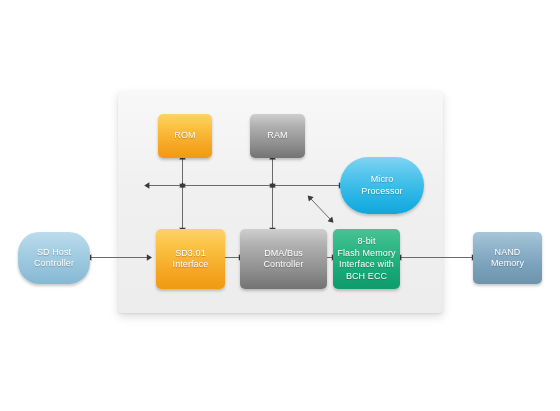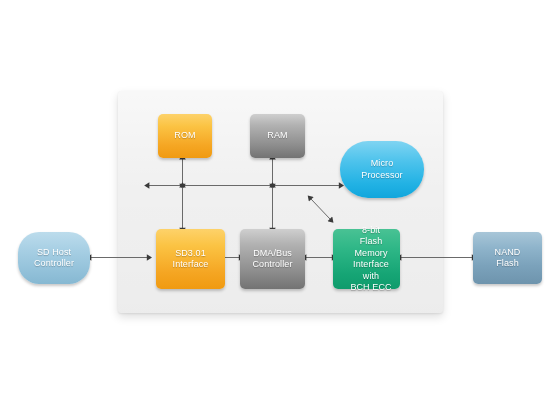--- a/index.html
+++ b/index.html
@@ -73,37 +73,36 @@
     background: linear-gradient(to bottom, #fdd26a 0%, #fbc343 28%, #f5a623 72%, #f09a11 100%);
   }
   .blk-gray {
     background: linear-gradient(to bottom, #cfcfcf 0%, #b2b2b2 25%, #8e8e8e 70%, #737373 100%);
   }
   .blk-cyan {
     background: linear-gradient(to bottom, #7fd4f2 0%, #4ec3ec 35%, #22b2e4 75%, #11a6dc 100%);
   }
   .blk-green {
     background: linear-gradient(to bottom, #49c294 0%, #2fb787 32%, #16a575 75%, #0f9b6c 100%);
-    padding-left: 11px;
   }
   .blk-steelblue {
     background: linear-gradient(to bottom, #bcdcec 0%, #a7cfe4 35%, #94c2da 72%, #86b8d2 100%);
     border-radius: 21px;
   }
   .blk-navyblue {
     background: linear-gradient(to bottom, #a8c6d8 0%, #8fb4cb 30%, #7ba2bb 65%, #6e94ad 100%);
   }
 
   
   #block-sd-host-controller { left: 18px;  top: 232px; width: 72px; height: 52px; }
   #block-rom                { left: 158px; top: 114px; width: 54px; height: 44px; }
   #block-ram                { left: 250px; top: 114px; width: 55px; height: 44px; }
-  #block-micro-processor    { left: 340px; top: 141px; width: 84px; height: 57px; border-radius: 28px; }
+  #block-micro-processor    { left: 340px; top: 157px; width: 84px; height: 57px; border-radius: 28px; }
   #block-sd301-interface    { left: 156px; top: 229px; width: 69px; height: 60px; }
-  #block-dma-bus-controller { left: 240px; top: 229px; width: 65px; height: 60px; }
+  #block-dma-bus-controller { left: 240px; top: 229px; width: 87px; height: 60px; }
   #block-flash-interface    { left: 333px; top: 229px; width: 67px; height: 60px; }
   #block-nand-flash         { left: 473px; top: 232px; width: 69px; height: 52px; }
 
   
   #connectors {
     position: absolute;
     left: 0; top: 0;
     width: 560px;
     height: 411px;
     pointer-events: none;
@@ -176,16 +175,16 @@
 
   <div class="block blk-green" id="block-flash-interface">
     <span class="lbl">8-bit
 Flash Memory
 Interface with
 BCH ECC</span>
   </div>
 
   <div class="block blk-navyblue" id="block-nand-flash">
     <span class="lbl">NAND
-Flash</span>
+Memory</span>
   </div>
 
 </div>
 
 </body></html>

